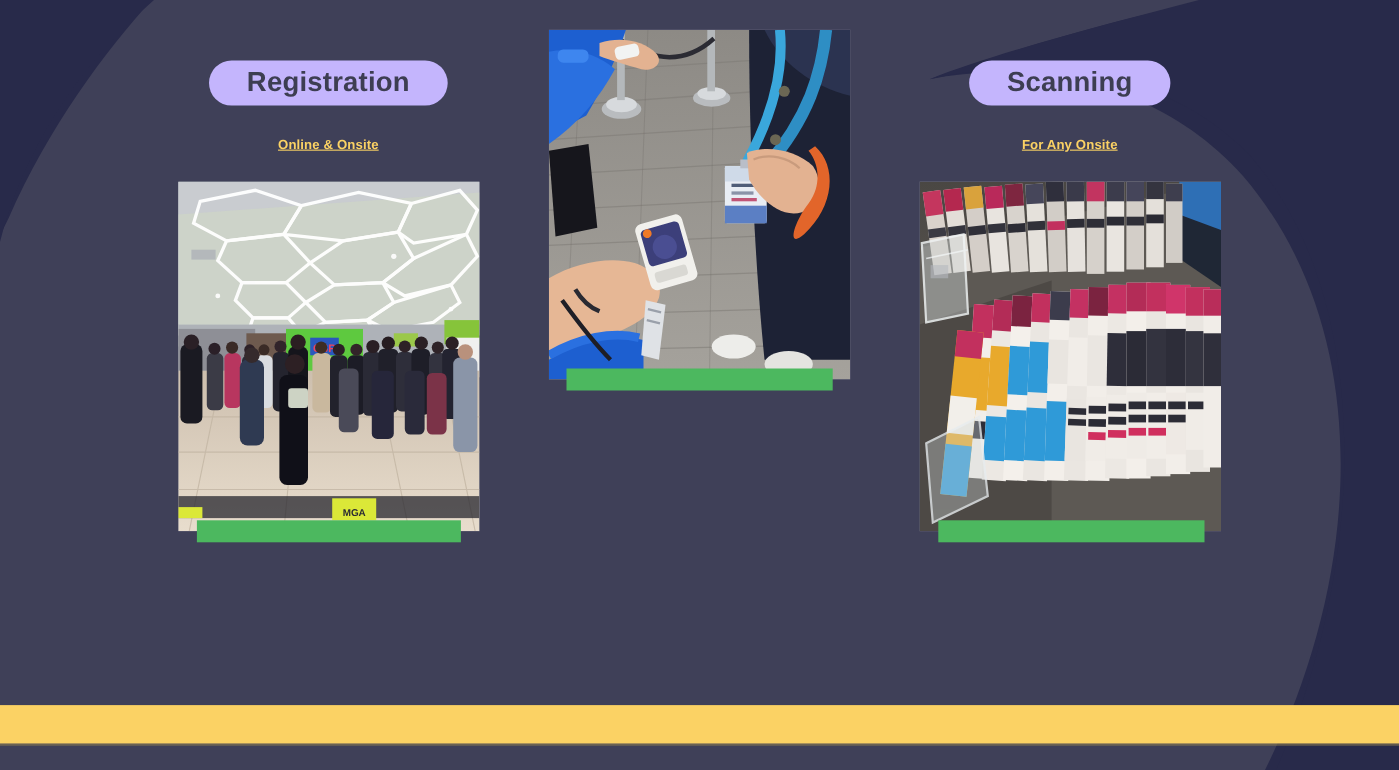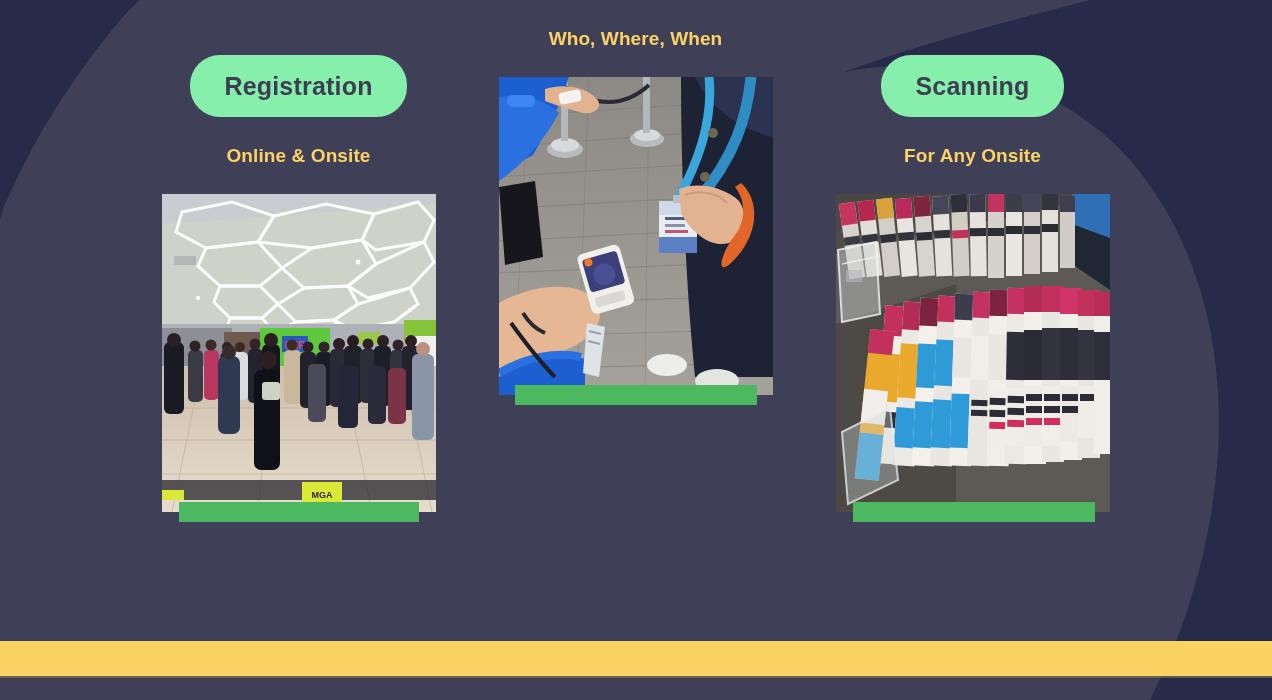--- a/index.html
+++ b/index.html
@@ -53,47 +53,48 @@
   }
   .col-1 { margin-left: 130px; }
   .col-2 { margin-left: 0px; }
   .col-3 { margin-left: 0px; }
 
   
   .pill {
     position: relative;
     z-index: 5;
     margin-top: 55px;
-    height: 62px;
+    height: 41px;
     min-width: 160px;
     padding: 0 34px;
     box-sizing: border-box;
     border-radius: 30px;
-    background: #86efac;
+    background: #c4b5fd;
     color: #3d3e52;
     font-size: 25px;
     font-weight: bold;
     letter-spacing: 0.2px;
     display: flex;
     align-items: center;
     justify-content: center;
     white-space: nowrap;
   }
 
   
   .subtitle {
     position: relative;
     z-index: 5;
     margin-top: 28px;
     color: #fbd264;
-    font-size: 19px;
+    font-size: 12px;
     font-weight: bold;
     letter-spacing: 0.1px;
     white-space: nowrap;
     text-align: center;
+    text-decoration: underline;
   }
 
   
   .photo-wrap {
     position: relative;
     z-index: 4;
     margin-top: 27px;
     width: 274px;
     height: 318px;
   }
@@ -282,21 +283,20 @@
             <rect x="140" y="288" width="40" height="20" fill="#dbe838"></rect>
             <text x="160" y="304" font-size="9" font-weight="bold" fill="#2b2b33" text-anchor="middle" font-family="Liberation Sans, sans-serif">MGA</text>
             <rect x="0" y="296" width="22" height="10" fill="#dbe838"></rect>
           </svg>
         </div>
         <div class="green-bar"></div>
       </div>
     </div>
 
     <div class="col col-2">
-      <div class="subtitle">Who, Where, When</div>
       <div class="photo-wrap">
         <div class="photo">
           <svg width="274" height="318" viewBox="0 0 274 318" xmlns="http://www.w3.org/2000/svg">
             <defs>
               <linearGradient id="g2floor" x1="0" y1="0" x2="0" y2="1">
                 <stop offset="0" stop-color="#8d8a85"></stop>
                 <stop offset="1" stop-color="#a5a29c"></stop>
               </linearGradient>
             </defs>
 

